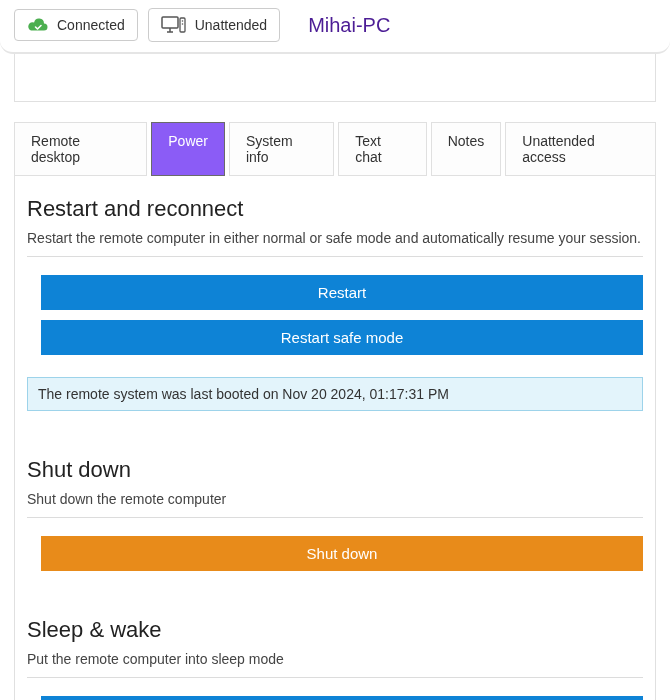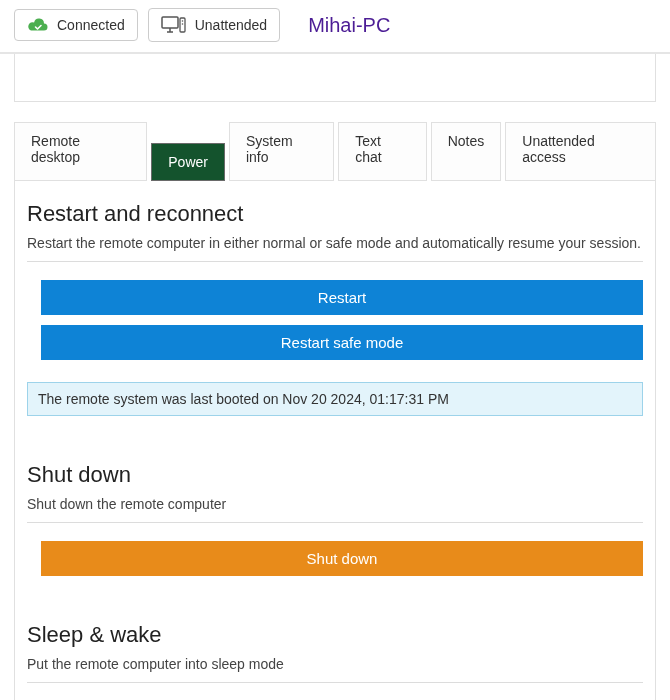--- a/index.html
+++ b/index.html
@@ -10,20 +10,21 @@
     color: #333;
     background: #fff;
     width: 670px;
   }
   .topbar {
     display: flex;
     align-items: center;
     gap: 10px;
     padding: 8px 14px 10px 14px;
     border-bottom: 2px solid #e5e5e5;
+    border-radius: 13px;
   }
   .pill {
     display: inline-flex;
     align-items: center;
     gap: 8px;
     border: 1px solid #ccc;
     border-radius: 4px;
     padding: 6px 12px;
     background: #fff;
     cursor: pointer;
@@ -48,24 +49,23 @@
   }
   .tab {
     padding: 10px 16px;
     border: 1px solid #e0e0e0;
     background: #fdfdfd;
     font-size: 14px;
     color: #333;
     cursor: pointer;
   }
   .tab.active {
-    background: #14532d;
+    background: #8b5cf6;
     color: #fff;
     border-color: #6a6a6a;
-    margin-top: 21px;
   }
   .content {
     border: 1px solid #e0e0e0;
     border-top: none;
     margin: 0 14px;
     padding: 0;
   }
   .section {
     padding: 20px 12px 18px 12px;
   }

